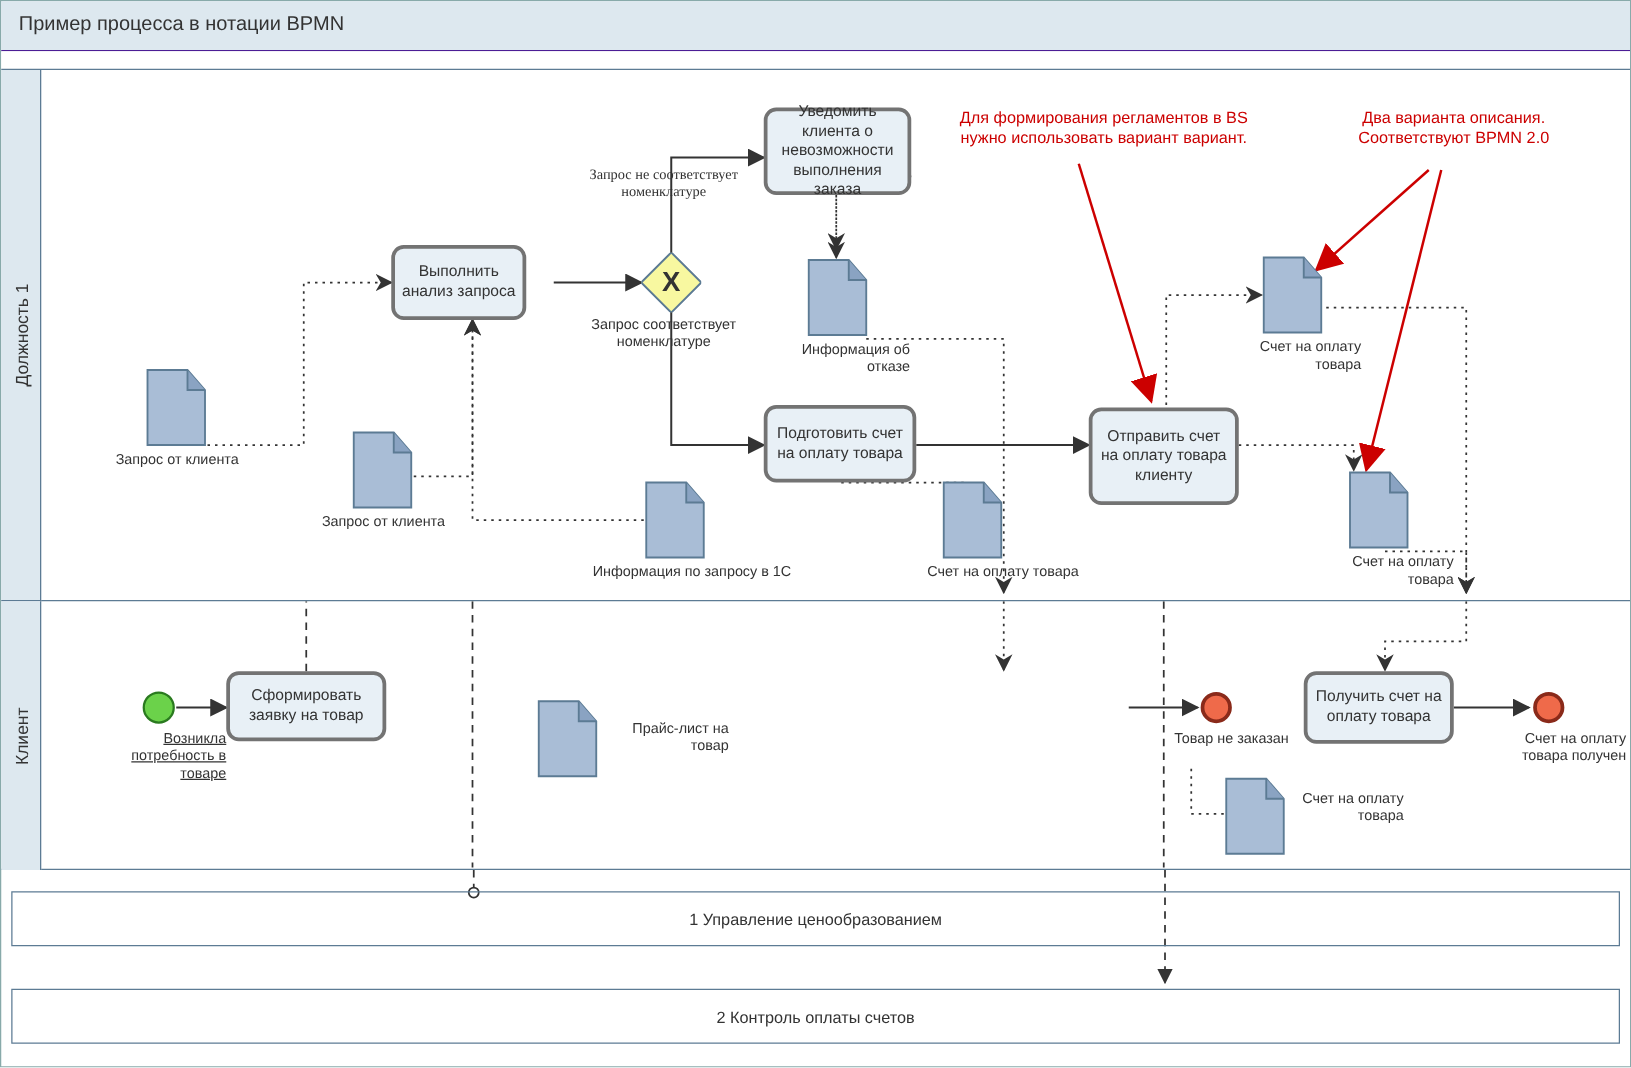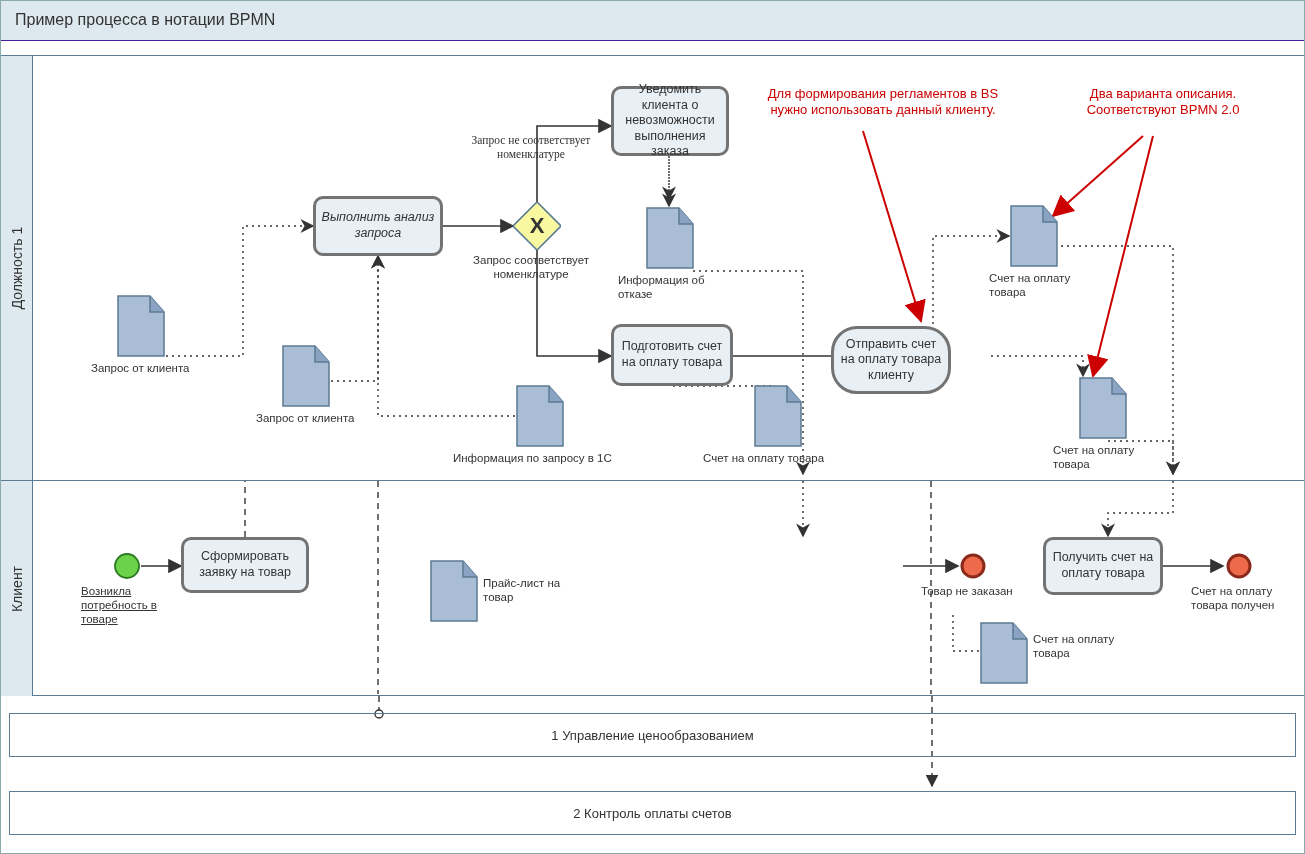--- a/index.html
+++ b/index.html
@@ -11,21 +11,21 @@
   .lane-head .vlabel { position:absolute; left:50%; top:50%; transform:translate(-50%,-50%) rotate(-90deg); white-space:nowrap; font-size:14px; color:#333; }
   .lane { position:absolute; left:32px; right:0; box-sizing:border-box; }
   .lane1 { top:0; height:425px; border-bottom:1px solid #5c7b94; }
   .lane2 { top:425px; height:215px; }
   .subproc { position:absolute; left:8px; right:8px; height:44px; border:1px solid #5c7b94; box-sizing:border-box; text-align:center; padding-top:14px; font-size:13px; color:#333; }
   .task { position:absolute; border:3px solid #737373; border-radius:10px; background:#e8f0f6; box-sizing:border-box; text-align:center; display:flex; align-items:center; justify-content:center; padding:4px; font-size:12.5px; line-height:1.25; color:#333; }
   .gateway { position:absolute; width:48px; height:48px; }
   .gateway svg { width:48px; height:48px; display:block; }
   .doc { position:absolute; width:50px; height:64px; }
   .doc svg { width:50px; height:64px; display:block; }
-  .doc-label { position:absolute; font-size:11.5px; text-align:left; color:#333; line-height:1.2; }
+  .doc-label { position:absolute; font-size:11.5px; text-align:right; color:#333; line-height:1.2; }
   .cond-label { position:absolute; font-size:11.5px; text-align:center; color:#333; line-height:1.2; }
   .anno { position:absolute; font-size:13px; text-align:center; color:#c00; line-height:1.25; }
   .evt { position:absolute; width:28px; height:28px; }
   .evt svg { width:28px; height:28px; display:block; }
   svg.flows { position:absolute; left:0; top:0; }
 </style>
 </head>
 <body>
 
 <div class="frame">
@@ -147,21 +147,21 @@
       <div class="doc-label" style="left:58px; top:306px; width:100px;">Запрос от клиента</div>
 
       <div class="doc" style="left:248px; top:288px;">
         <svg viewBox="0 0 50 64">
             <path d="M2 2 H34 L48 18 V62 H2 Z" fill="#a9bdd6" stroke="#5c7b94" stroke-width="1.5"></path>
             <path d="M34 2 V18 H48" fill="#8aa3c2" stroke="#5c7b94" stroke-width="1.5"></path>
           </svg>
       </div>
       <div class="doc-label" style="left:223px; top:356px; width:100px;">Запрос от клиента</div>
 
-      <div class="task" style="left:280px; top:140px; width:130px; height:60px;font-style:italic;">
+      <div class="task" style="left:280px; top:140px; width:108px; height:60px;">
         <span>Выполнить анализ запроса</span>
       </div>
 
       <div class="gateway" style="left:480px; top:146px;">
         <svg viewBox="0 0 48 48">
             <rect x="7" y="7" width="34" height="34" transform="rotate(45 24 24)" fill="#f8f8a0" stroke="#5c7b94" stroke-width="1.6"></rect>
             <text x="24" y="31" text-anchor="middle" font-size="22" font-weight="bold" fill="#333" textContent="X">X</text>
           </svg>
       </div>
       <div class="cond-label" style="left:438px; top:78px; width:120px;font-family:Liberation Serif, serif;">Запрос не соответствует номенклатуре</div>
@@ -192,41 +192,41 @@
       <div class="doc-label" style="left:420px; top:396px; width:180px;">Информация по запросу в 1С</div>
 
       <div class="doc" style="left:720px; top:328px;">
         <svg viewBox="0 0 50 64">
             <path d="M2 2 H34 L48 18 V62 H2 Z" fill="#a9bdd6" stroke="#5c7b94" stroke-width="1.5"></path>
             <path d="M34 2 V18 H48" fill="#8aa3c2" stroke="#5c7b94" stroke-width="1.5"></path>
           </svg>
       </div>
       <div class="doc-label" style="left:670px; top:396px; width:160px;">Счет на оплату товара</div>
 
-      <div class="task" style="left:798px; top:270px; width:120px; height:68px;border-radius:26px;">
+      <div class="task" style="left:838px; top:270px; width:120px; height:78px;">
         <span>Отправить счет на оплату товара клиенту</span>
       </div>
 
       <div class="doc" style="left:976px; top:148px;">
         <svg viewBox="0 0 50 64">
             <path d="M2 2 H34 L48 18 V62 H2 Z" fill="#a9bdd6" stroke="#5c7b94" stroke-width="1.5"></path>
             <path d="M34 2 V18 H48" fill="#8aa3c2" stroke="#5c7b94" stroke-width="1.5"></path>
           </svg>
       </div>
       <div class="doc-label" style="left:956px; top:216px; width:100px;">Счет на оплату товара</div>
 
       <div class="doc" style="left:1045px; top:320px;">
         <svg viewBox="0 0 50 64">
             <path d="M2 2 H34 L48 18 V62 H2 Z" fill="#a9bdd6" stroke="#5c7b94" stroke-width="1.5"></path>
             <path d="M34 2 V18 H48" fill="#8aa3c2" stroke="#5c7b94" stroke-width="1.5"></path>
           </svg>
       </div>
       <div class="doc-label" style="left:1020px; top:388px; width:110px;">Счет на оплату товара</div>
 
-      <div class="anno" style="left:720px; top:30px; width:260px;">Для формирования регламентов в BS нужно использовать данный клиенту.</div>
+      <div class="anno" style="left:720px; top:30px; width:260px;">Для формирования регламентов в BS нужно использовать вариант вариант.</div>
       <div class="anno" style="left:1020px; top:30px; width:220px;">Два варианта описания. Соответствуют BPMN 2.0</div>
     </div>
 
     <div class="lane lane2">
       <svg class="flows" width="1273" height="215">
         <path d="M108,85 L148,85" fill="none" stroke="#333" stroke-width="1.6" marker-end="url(#arrS)"></path>
 
         <path d="M212,56 L212,0" fill="none" stroke="#333" stroke-width="1.4" stroke-dasharray="6 5"></path>
 
         <path d="M870,85 L925,85" fill="none" stroke="#333" stroke-width="1.6" marker-end="url(#arrS)"></path>

